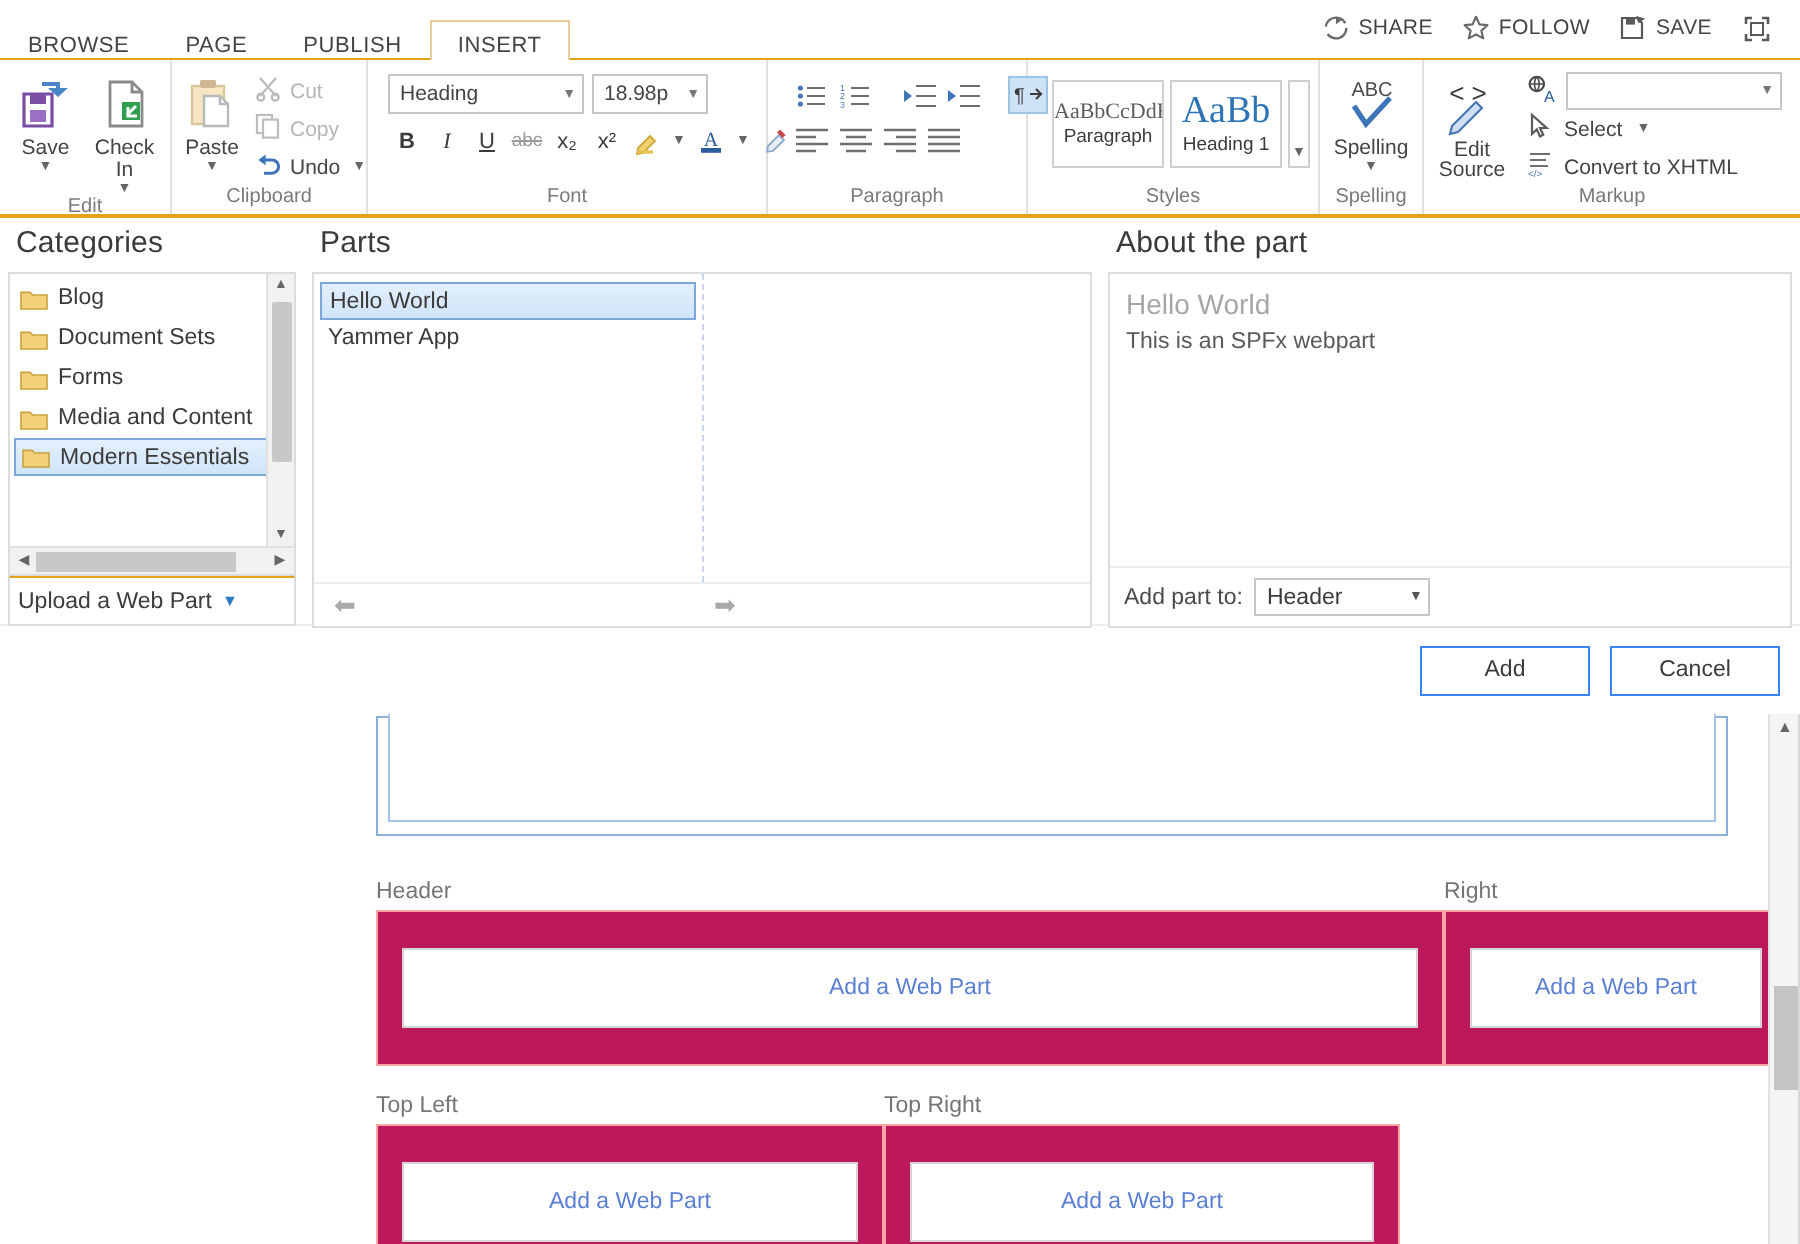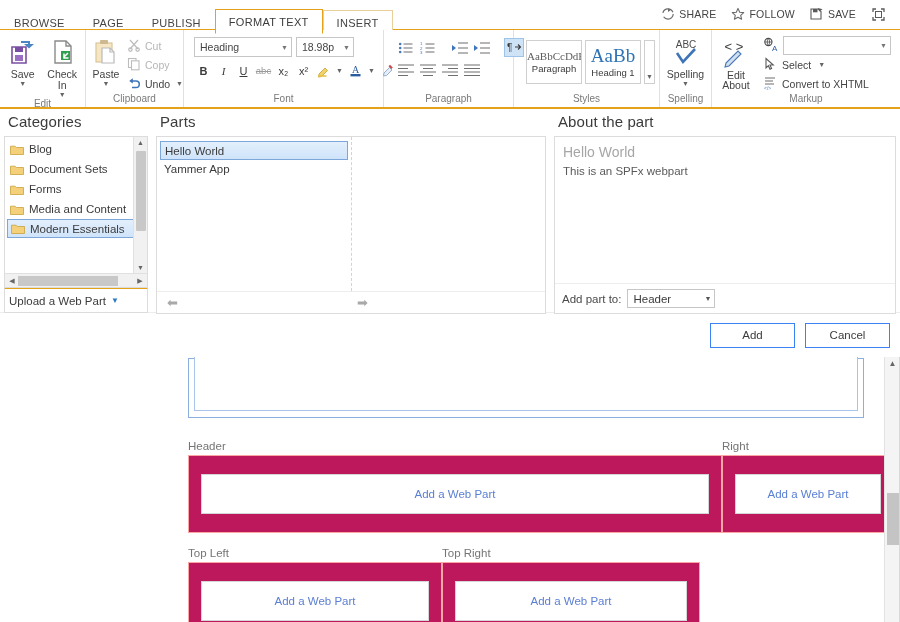--- a/index.html
+++ b/index.html
@@ -281,21 +281,20 @@
 </head>
 <body>
 
 <div id="app">
 
   <div class="ribbon-tabbar">
     <div class="tabs">
       <div class="tab">BROWSE</div>
       <div class="tab">PAGE</div>
       <div class="tab">PUBLISH</div>
-      <div class="tab active">FORMAT TEXT</div>
       <div class="tab neighbor">INSERT</div>
     </div>
     <div class="topright">
       <div class="cmd">
         <span>
           <svg width="14" height="14" viewBox="0 0 14 14">
               <circle cx="7" cy="7" r="5.2" fill="none" stroke="#6a6a6a" stroke-width="1.2" stroke-dasharray="13 4"></circle>
               <path d="M7 1.2 L9.6 3.3 L7 5.1 Z" fill="#6a6a6a"></path>
             </svg>
         </span>
@@ -564,21 +563,21 @@
       <div class="rgroup-body" style="gap:4px;padding-top:3px">
         <div class="bigbtn" style="width:40px">
           <span class="ic">
             <svg width="32" height="30" viewBox="0 0 32 30">
               <text x="14" y="13" font-size="13" fill="#3b3b3b" text-anchor="middle" font-family="Liberation Sans, sans-serif">&lt; &gt;</text>
               <path d="M6 25 l12-12 3 3 -12 12 -4 1 Z" fill="#cfe0f2" stroke="#4a78b5" stroke-width="1.1"></path>
             </svg>
           </span>
           <span class="cap" style="line-height:10px">
             <span>Edit</span><br>
-            <span>About</span>
+            <span>Source</span>
           </span>
         </div>
         <div class="stack" style="padding-top:1px">
           <div class="smallrow" style="gap:5px">
             <span>
               <svg width="15" height="15" viewBox="0 0 15 15">
                   <circle cx="5.4" cy="5" r="3.6" fill="none" stroke="#4a4a4a" stroke-width="1.1"></circle>
                   <path d="M1.8 5h7.2M5.4 1.4c1.6 1.8 1.6 5.4 0 7.2M5.4 1.4c-1.6 1.8-1.6 5.4 0 7.2" fill="none" stroke="#4a4a4a" stroke-width=".8"></path>
                   <text x="9" y="14" font-size="8" fill="#2b5c9e" font-family="Liberation Sans, sans-serif">A</text>
                 </svg>

